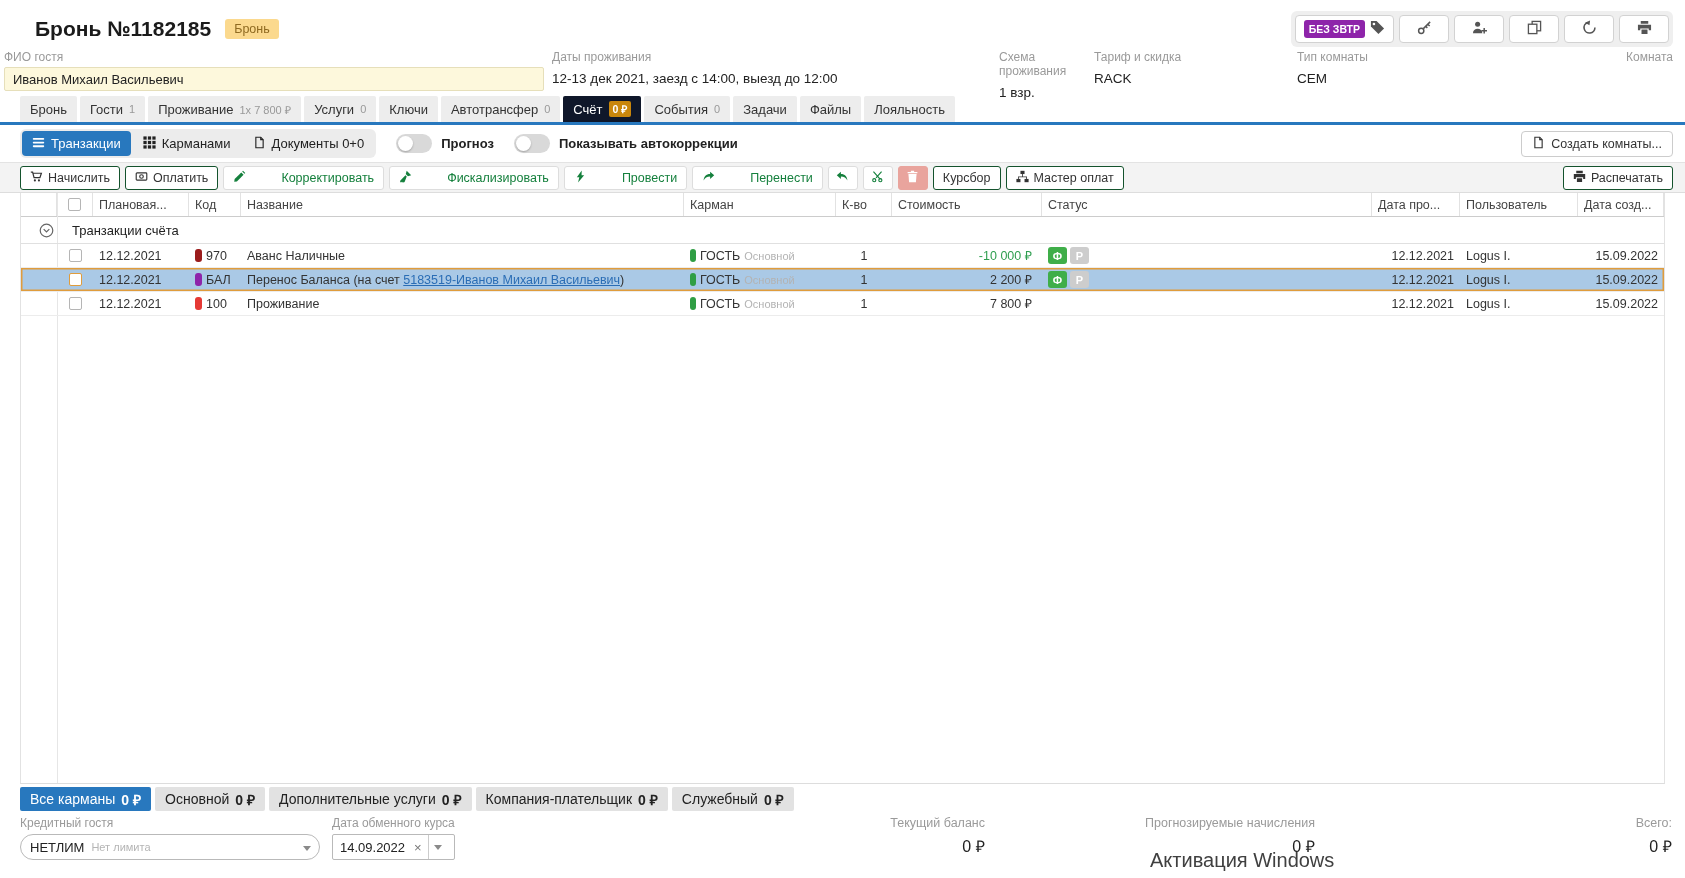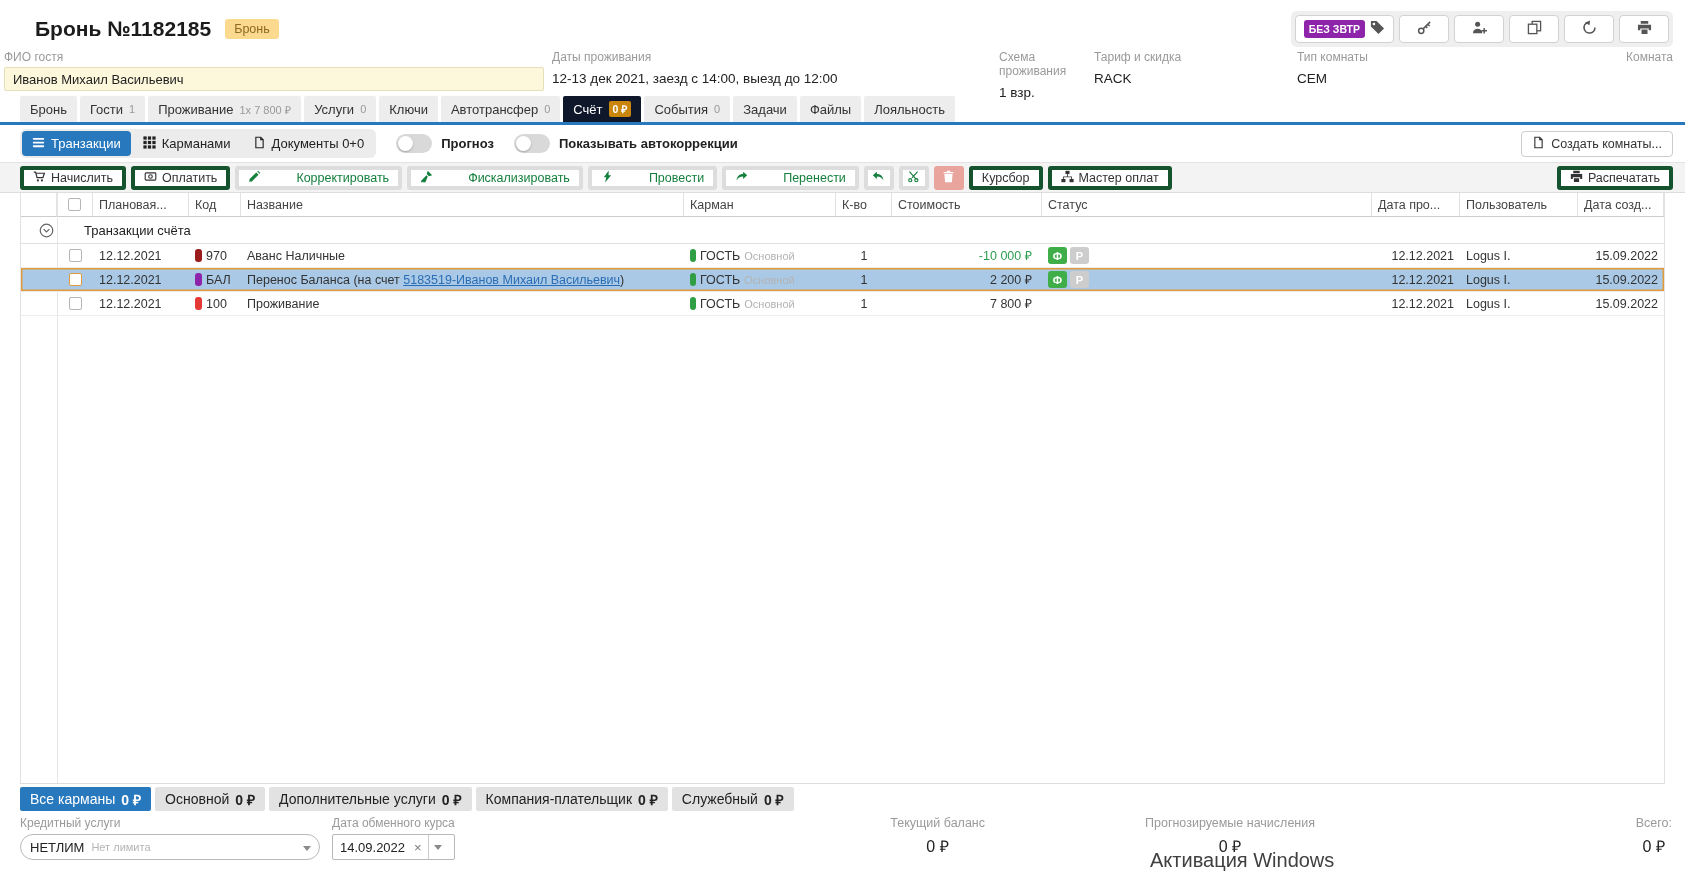--- a/index.html
+++ b/index.html
@@ -50,36 +50,36 @@
   .toggle { display:flex; align-items:center; gap:9px; font-weight:600; color:#222; }
   .switch { width:36px; height:19px; background:#d9d9d9; border-radius:10px; position:relative; cursor:pointer; flex:0 0 auto; }
   .switch::after { content:""; position:absolute; left:2px; top:2px; width:15px; height:15px; background:#fff;
                    border-radius:50%; box-shadow:0 1px 2px rgba(0,0,0,.25); }
   .create-doc { margin-left:auto; background:#fff; border:1px solid #ccc; border-radius:4px; height:26px;
                 padding:0 10px; display:flex; align-items:center; gap:6px; font:inherit; font-size:12.5px; color:#333; cursor:pointer; }
 
   
   .actionbar { height:31px; background:#f3f3f3; border-top:1px solid #e3e3e3; border-bottom:1px solid #ddd;
                display:flex; align-items:center; gap:5px; padding:0 12px 0 20px; }
-  .abtn { background:#fff; border:4px solid #14532d; border-radius:3px; height:24px; padding:0 9px;
+  .abtn { background:#fff; border:1px solid #14532d; border-radius:3px; height:24px; padding:0 9px;
           display:flex; align-items:center; gap:5px; font:inherit; font-size:12.5px; color:#333; cursor:pointer; white-space:nowrap; }
   .abtn.disabled { color:#15803d; border-color:#ddd; cursor:default;gap:35px; }
   .iconbtn { min-width:30px; padding:0; justify-content:center; }
   .trash { background:#e9a49d; border-color:#e9a49d; color:#fff; }
   .print { margin-left:auto; }
 
   
   .tablewrap { flex:1; margin:0 20px; border-left:1px solid #e2e2e2; border-right:1px solid #e2e2e2;
                border-bottom:1px solid #ddd; position:relative; display:flex; flex-direction:column; min-height:0; }
   .rail { position:absolute; left:36px; top:0; bottom:0; border-left:1px solid #e6e6e6; }
   .trow { display:grid; grid-template-columns:36px 36px 96px 52px minmax(0,1fr) 152px 56px 150px 330px 88px 118px 86px; align-items:center; }
   .thead { height:24px; border-bottom:1px solid #ccc; font-size:12.5px; color:#444; }
   .thead > div { height:100%; display:flex; align-items:center; padding:0 6px; border-right:1px solid #e2e2e2; overflow:hidden; white-space:nowrap; }
   .grow { height:27px; border-bottom:1px solid #e0e0e0; display:flex; align-items:center; position:relative; z-index:1; background:transparent; }
-  .grow .glabel { margin-left:30px; font-size:13px; color:#222; }
+  .grow .glabel { margin-left:18px; font-size:13px; color:#222; }
   .grow .gicon { margin-left:18px; display:flex; }
   .drow { height:24px; border-bottom:1px solid #ececec; font-size:12.5px; cursor:pointer; position:relative; z-index:1; }
   .drow.selected { background:#aac9e6; box-shadow:inset 0 0 0 1.5px #e09c3c; }
   .drow.selected .cb { border-color:#e09c3c; }
   .cell { padding:0 6px; overflow:hidden; white-space:nowrap; }
   .c-check { display:flex; justify-content:center; }
   .cb { width:13px; height:13px; border:1px solid #b5b5b5; border-radius:2px; background:#fff; display:inline-block; }
   .c-code { display:flex; align-items:center; gap:4px; }
   .pill { width:7px; height:13px; border-radius:3px; display:inline-block; flex:0 0 auto; }
   .c970 { background:#9b1c1c; } .cbal { background:#8e24aa; } .c100 { background:#e53935; }
@@ -112,21 +112,21 @@
             gap:7px; padding:0 22px 0 9px; position:relative; cursor:pointer; background:#fff; }
   .sel-main { font-size:13px; color:#222; }
   .sel-sub { font-size:11px; color:#b5b5b5; }
   .caret { width:0; height:0; border-left:4px solid transparent; border-right:4px solid transparent; border-top:5px solid #8a8a8a; display:inline-block; }
   .select .caret { position:absolute; right:8px; top:11px; }
   .f-exch { margin-left:12px; }
   .combo { height:26px; border:1px solid #b9b9b9; border-radius:2px; display:flex; align-items:center; background:#fff; }
   .combo-date { padding:0 7px; font-size:13px; color:#222; }
   .combo-x { padding:0 6px 0 2px; color:#777; font-size:13px; cursor:pointer; }
   .combo-caret { border-left:1px solid #ccc; width:19px; height:100%; display:flex; align-items:center; justify-content:center; cursor:pointer; }
-  .stat { position:absolute; top:4px; text-align:center; }
+  .stat { position:absolute; top:4px; text-align:right; }
   .stat .lbl { color:#9a9a9a; font-size:12.5px; }
   .stat .val { font-size:16px; color:#222; margin-top:5px; }
   .st-balance { right:700px; }
   .st-forecast { right:370px; }
   .st-total { right:13px; }
   .watermark { position:absolute; left:1150px; top:37px; font-size:20px; color:#404040; }
   svg { flex:0 0 auto; }
 </style>
 </head>
 <body>
@@ -507,21 +507,21 @@
       </div>
     <div class="pocket">
         <span>Служебный</span>
         <b>0 ₽</b>
       </div>
   </div>
 
   <div class="footer">
     <div class="f-left">
       <div class="f-field">
-        <label>Кредитный услуги</label>
+        <label>Кредитный гостя</label>
         <div class="select">
           <span class="sel-main">НЕТЛИМ</span>
           <span class="sel-sub">Нет лимита</span>
           <span class="caret"></span>
         </div>
       </div>
       <div class="f-field f-exch">
         <label>Дата обменного курса</label>
         <div class="combo">
           <span class="combo-date">14.09.2022</span>

